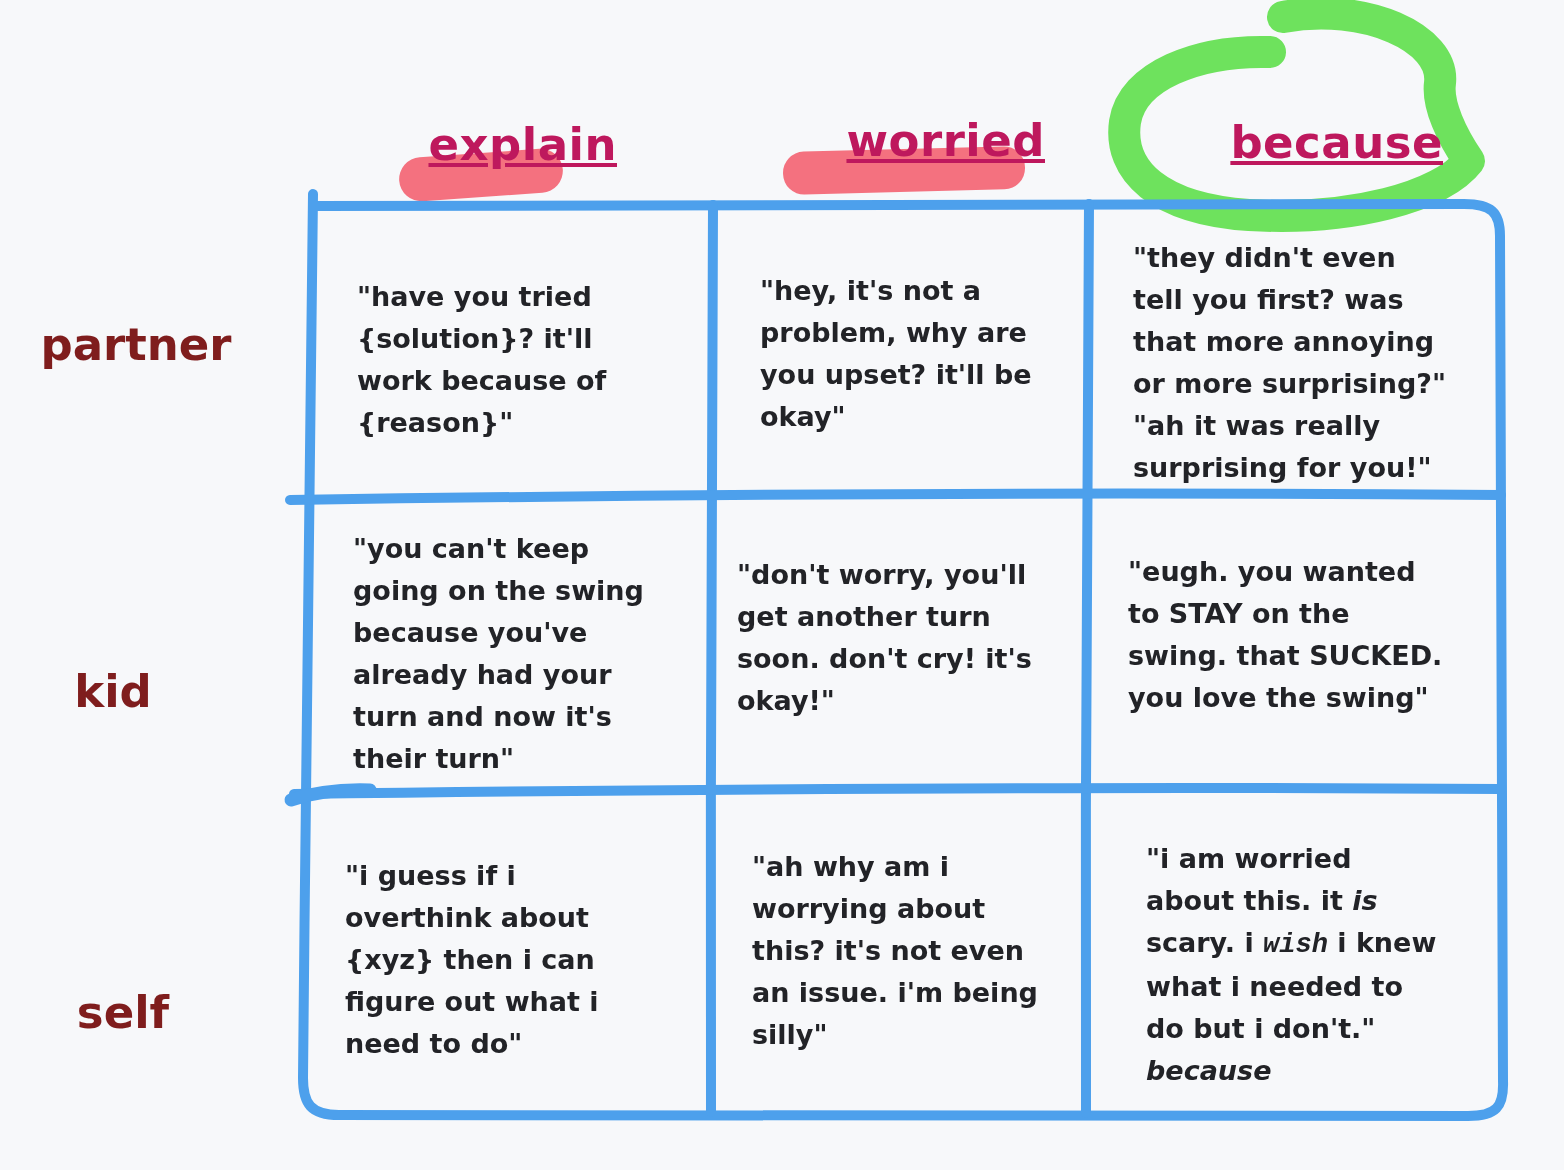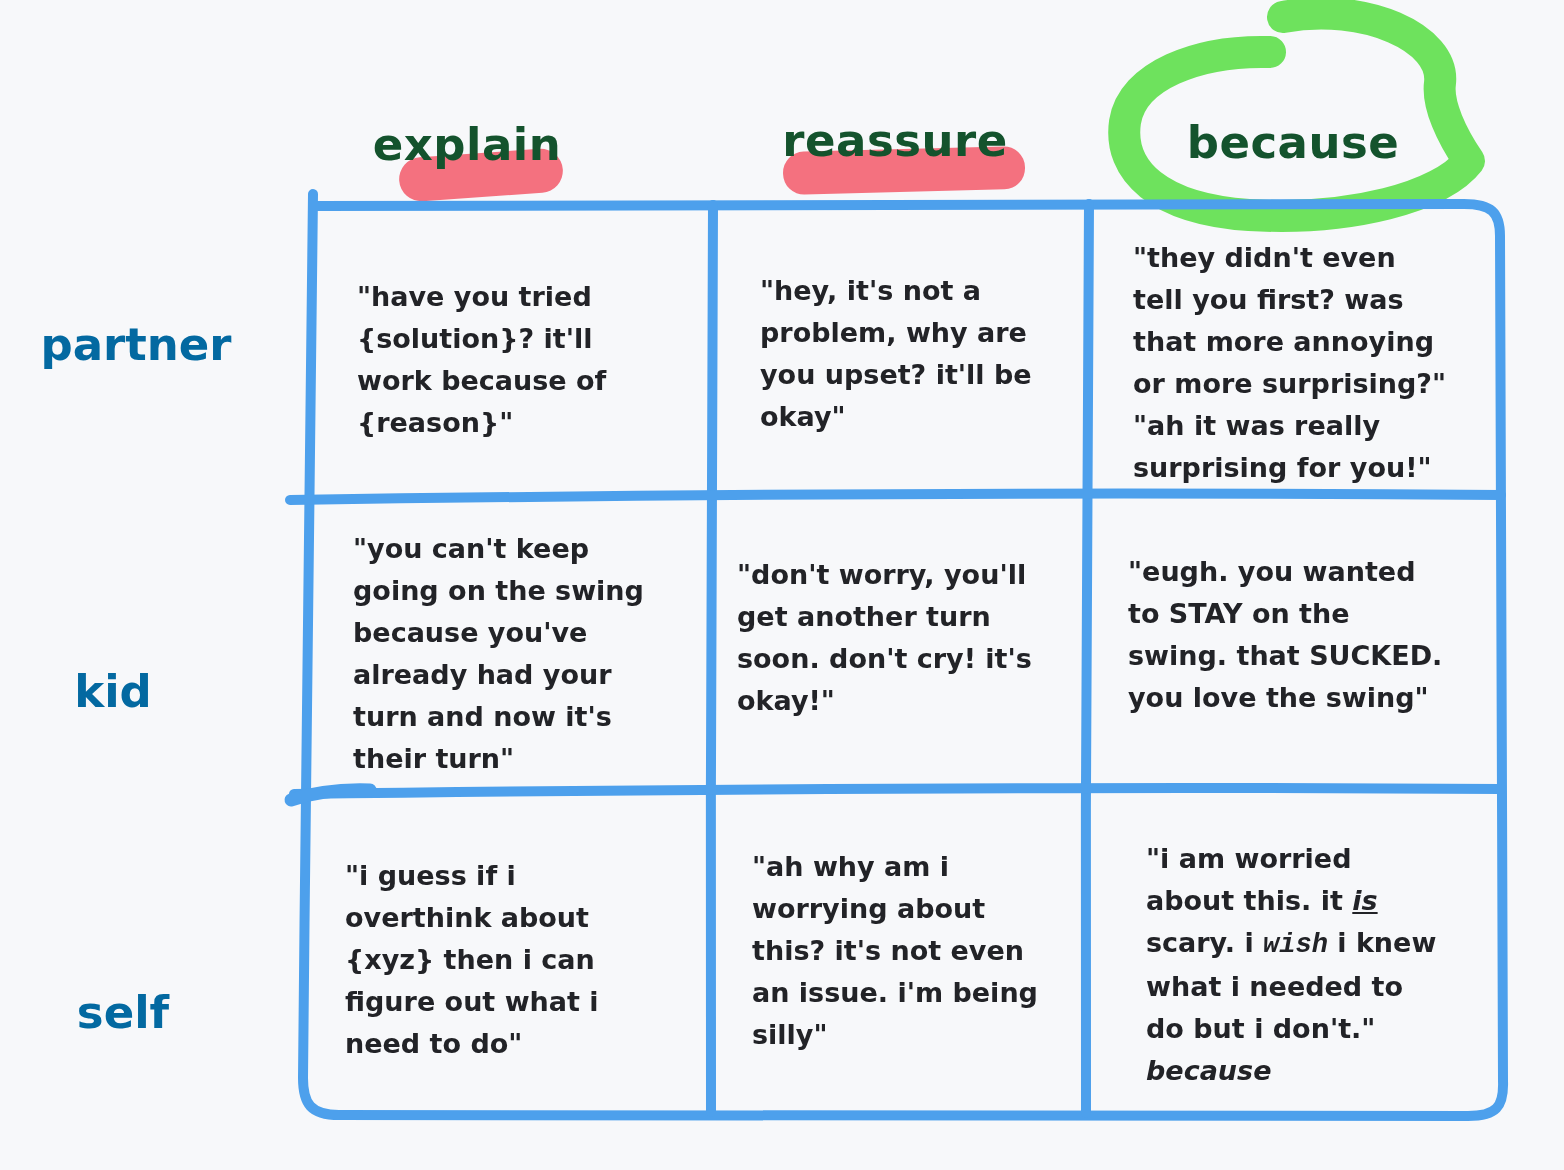--- a/index.html
+++ b/index.html
@@ -9,34 +9,35 @@
     height: 1170px;
     background: #f7f8fa;
     overflow: hidden;
     font-family: "DejaVu Sans", sans-serif;
     color: #1e1f22;
   }
   .layer { position: absolute; left: 0; top: 0; }
   .col-header {
     position: absolute;
     width: 300px;
-    text-align: center;
+    text-align: right;
     font-size: 45px;
     font-weight: bold;
     letter-spacing: 0.5px;
-    color: #14532d;
+    color: #be185d;
     z-index: 3;
+    text-decoration: underline;
   }
   .row-label {
     position: absolute;
     width: 200px;
     text-align: center;
     font-size: 45px;
     font-weight: bold;
-    color: #0369a1;
+    color: #7f1d1d;
     z-index: 3;
   }
   .cell-text {
     position: absolute;
     font-size: 27px;
     line-height: 42px;
     font-weight: bold;
     white-space: pre;
     color: #222327;
     z-index: 3;
@@ -61,21 +62,21 @@
              C 1502,800 1501,515 1500,236 C 1500,212 1491,204 1464,204
              C 1085,203 705,205 313,206" fill="none" stroke-width="10" stroke-linecap="round" stroke-linejoin="round" stroke="#4da0ec"></path>
     <path d="M 713,205 C 712,500 710,810 711,1112" fill="none" stroke-width="10" stroke-linecap="round" stroke="#4da0ec"></path>
     <path d="M 1089,204 C 1087,500 1085,810 1086,1113" fill="none" stroke-width="10" stroke-linecap="round" stroke="#4da0ec"></path>
     <path d="M 290,500 C 690,494 1100,492 1501,495" fill="none" stroke-width="10" stroke-linecap="round" stroke="#4da0ec"></path>
     <path d="M 294,794 C 700,789 1100,786 1501,789" fill="none" stroke-width="10" stroke-linecap="round" stroke="#4da0ec"></path>
     <path d="M 291,800 C 315,792 340,789 370,790" fill="none" stroke-width="13" stroke-linecap="round" stroke="#4da0ec"></path>
   </svg>
 
   <div class="col-header" style="left:317px; top:118px;">explain</div>
-  <div class="col-header" style="left:745px; top:114px;">reassure</div>
+  <div class="col-header" style="left:745px; top:114px;">worried</div>
   <div class="col-header" style="left:1143px; top:116px;">because</div>
 
   <div class="row-label" style="left:36px; top:318px;">partner</div>
   <div class="row-label" style="left:13px; top:617px;margin-top:48px;">kid</div>
   <div class="row-label" style="left:23px; top:938px;margin-top:48px;">self</div>
 
   <div class="cell-text" style="left:357px; top:276px;"><span>"have you tried
 {solution}? it'll
 work because of
 {reason}"</span></div>
@@ -109,19 +110,19 @@
 overthink about
 {xyz} then i can
 figure out what i
 need to do"</span></div>
   <div class="cell-text" style="left:752px; top:846px;"><span>"ah why am i
 worrying about
 this? it's not even
 an issue. i'm being
 silly"</span></div>
   <div class="cell-text" style="left:1146px; top:838px;"><span>"i am worried
-about this. it </span><span style="font-style: italic; text-decoration: underline;">is</span><span>
+about this. it </span><span style="font-style: italic;">is</span><span>
 scary. i </span><span style="font-style: italic; font-family: Liberation Mono, monospace;">wish</span><span> i knew
 what i needed to
 do but i </span><span style="">don't.</span><span>"
 </span><span style="font-style: italic;">because</span></div>
 
 </div>
 
 </body></html>

